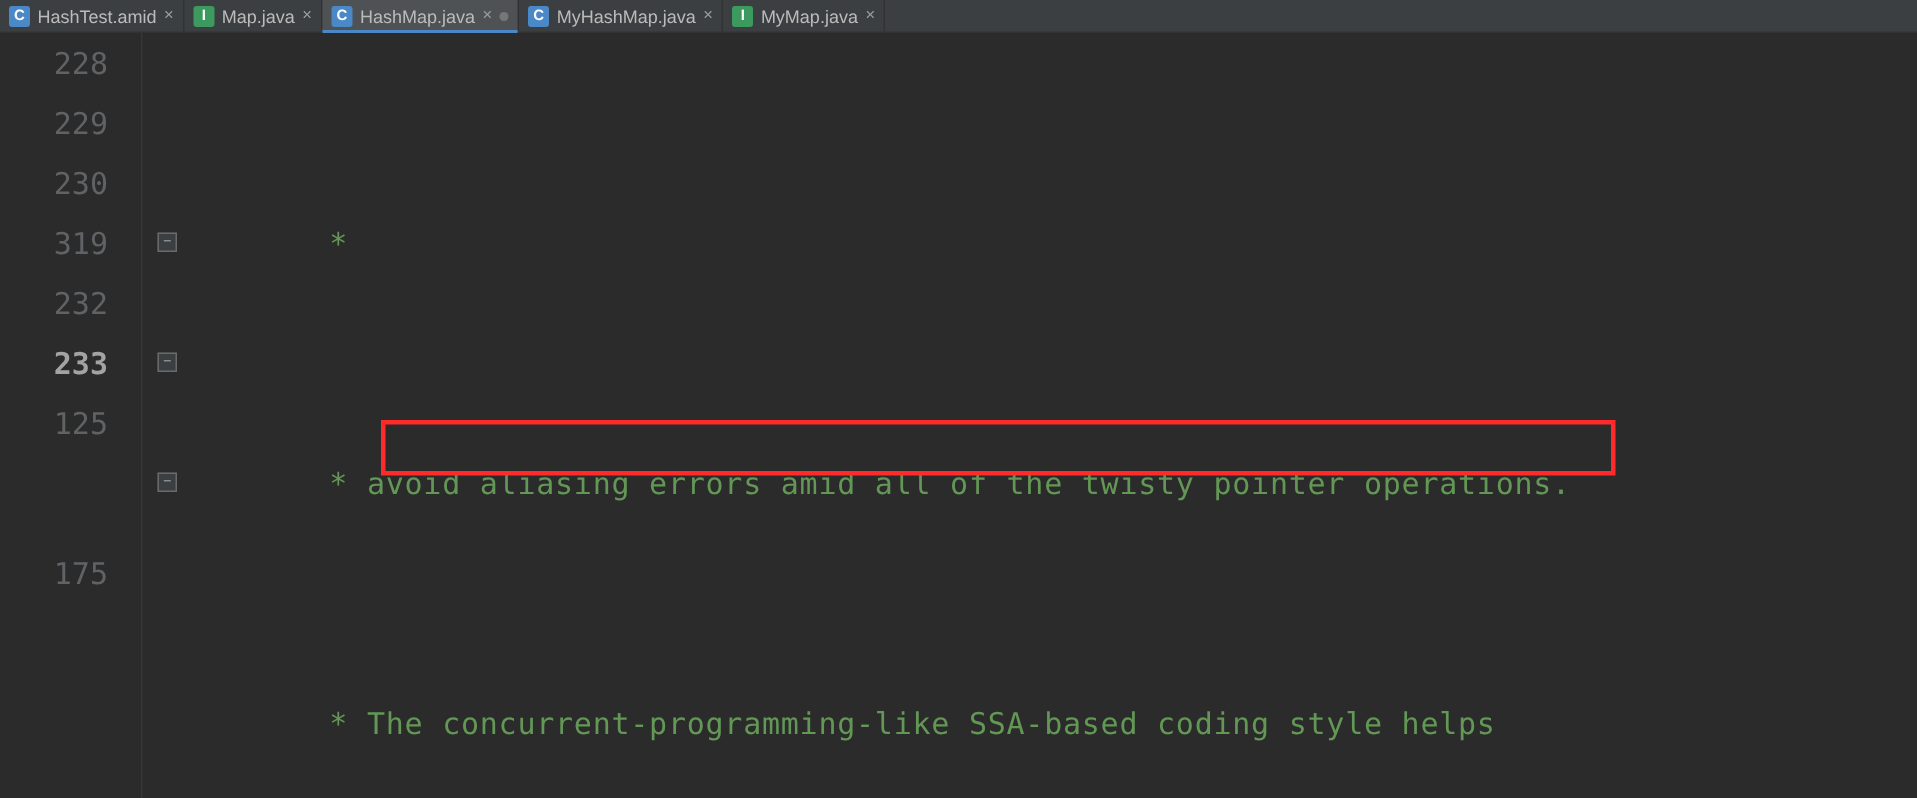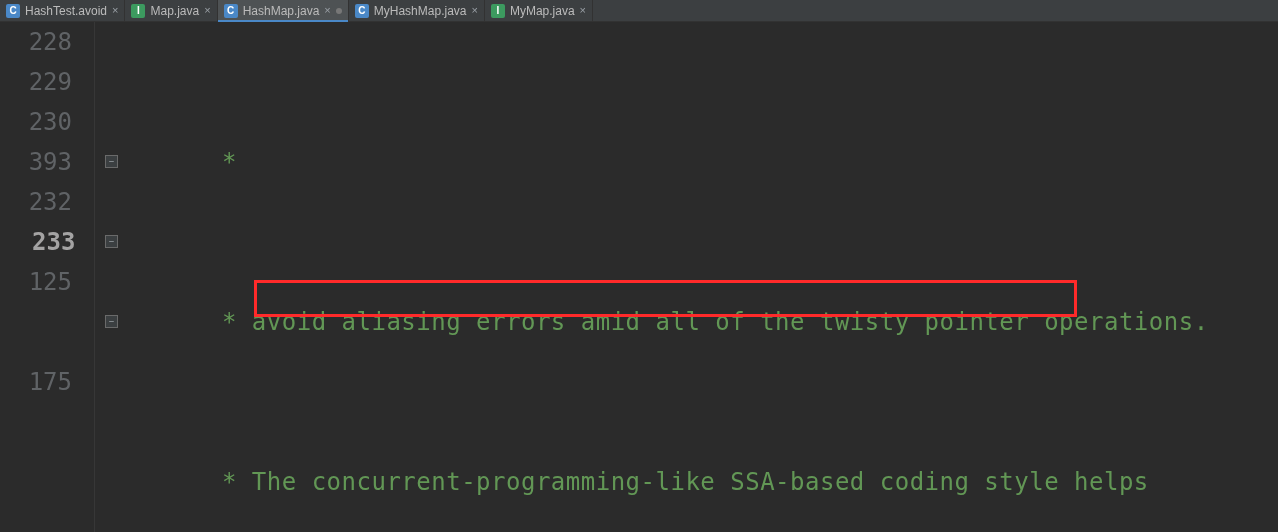--- a/index.html
+++ b/index.html
@@ -57,21 +57,21 @@
   }
   .tab .pin-indicator {
     width: 6px; height: 6px; border-radius: 50%;
     background: #777;
   }
 
   
   .editor {
     display: flex;
     height: calc(100% - 22px);
-    font-size: 24px;
+    font-size: 20px;
     line-height: 40px;
   }
   .gutter {
     width: 95px;
     flex-shrink: 0;
     text-align: right;
     color: #606366;
     padding-right: 22px;
     background: #2b2b2b;
     border-right: 1px solid #373737;
@@ -118,21 +118,21 @@
     border: 3px solid #ff2a2a;
     pointer-events: none;
   }
 </style>
 </head>
 <body>
 
 <div class="tabbar">
   <div class="tab">
     <span class="icon-badge icon-class">C</span>
-    <span>HashTest.avoid</span>
+    <span>HashTest.amid</span>
     <span class="close">×</span>
   </div>
   <div class="tab">
     <span class="icon-badge icon-iface">I</span>
     <span>Map.java</span>
     <span class="close">×</span>
   </div>
   <div class="tab active">
     <span class="icon-badge icon-class">C</span>
     <span>HashMap.java</span>
@@ -150,21 +150,21 @@
     <span class="close">×</span>
   </div>
 </div>
 
 <div class="editor">
 
   <div class="gutter">
     <span class="ln">228</span>
     <span class="ln">229</span>
     <span class="ln">230</span>
-    <span class="ln">393</span>
+    <span class="ln">319</span>
     <span class="ln">232</span>
     <span class="ln current">233</span>
     <span class="ln">125</span>
     <span class="ln" style="height:60px"></span>
     <span class="ln">175</span>
   </div>
 
   <div class="fold-strip">
     <span class="fold-mark fold-minus" style="top:133px"></span>
     <span class="fold-mark fold-minus" style="top:213px"></span>

